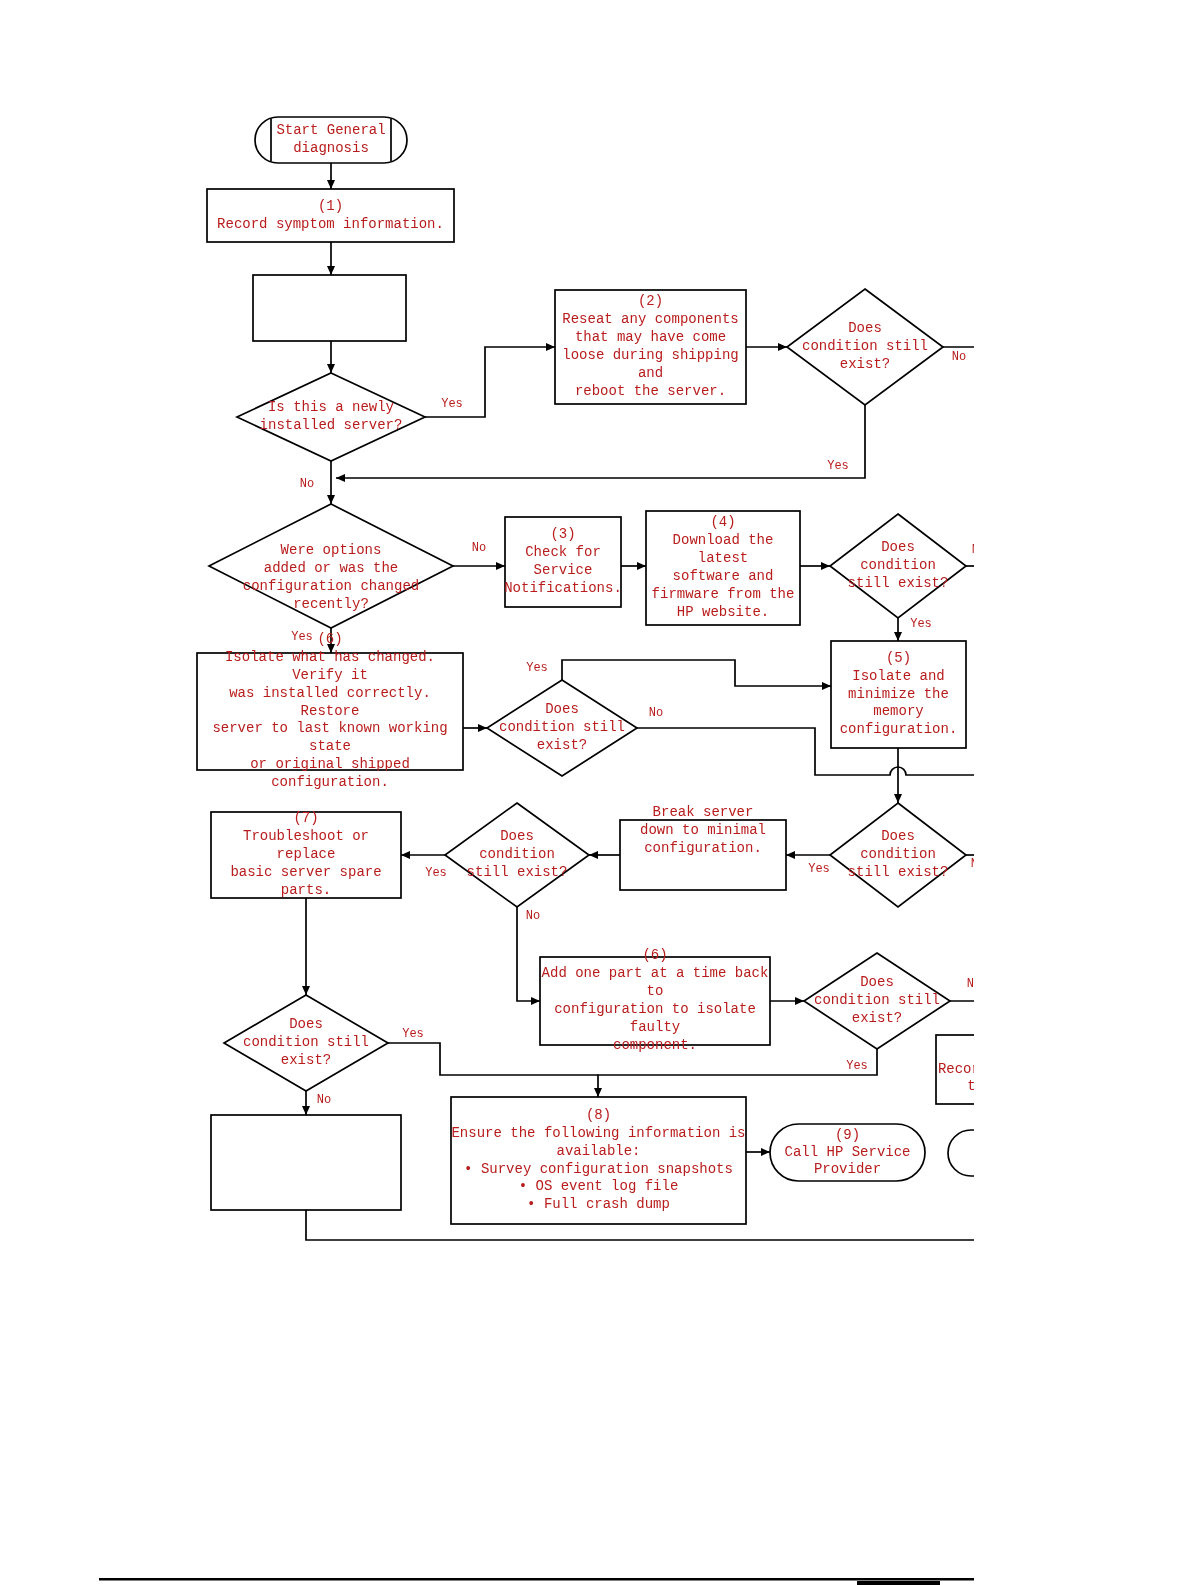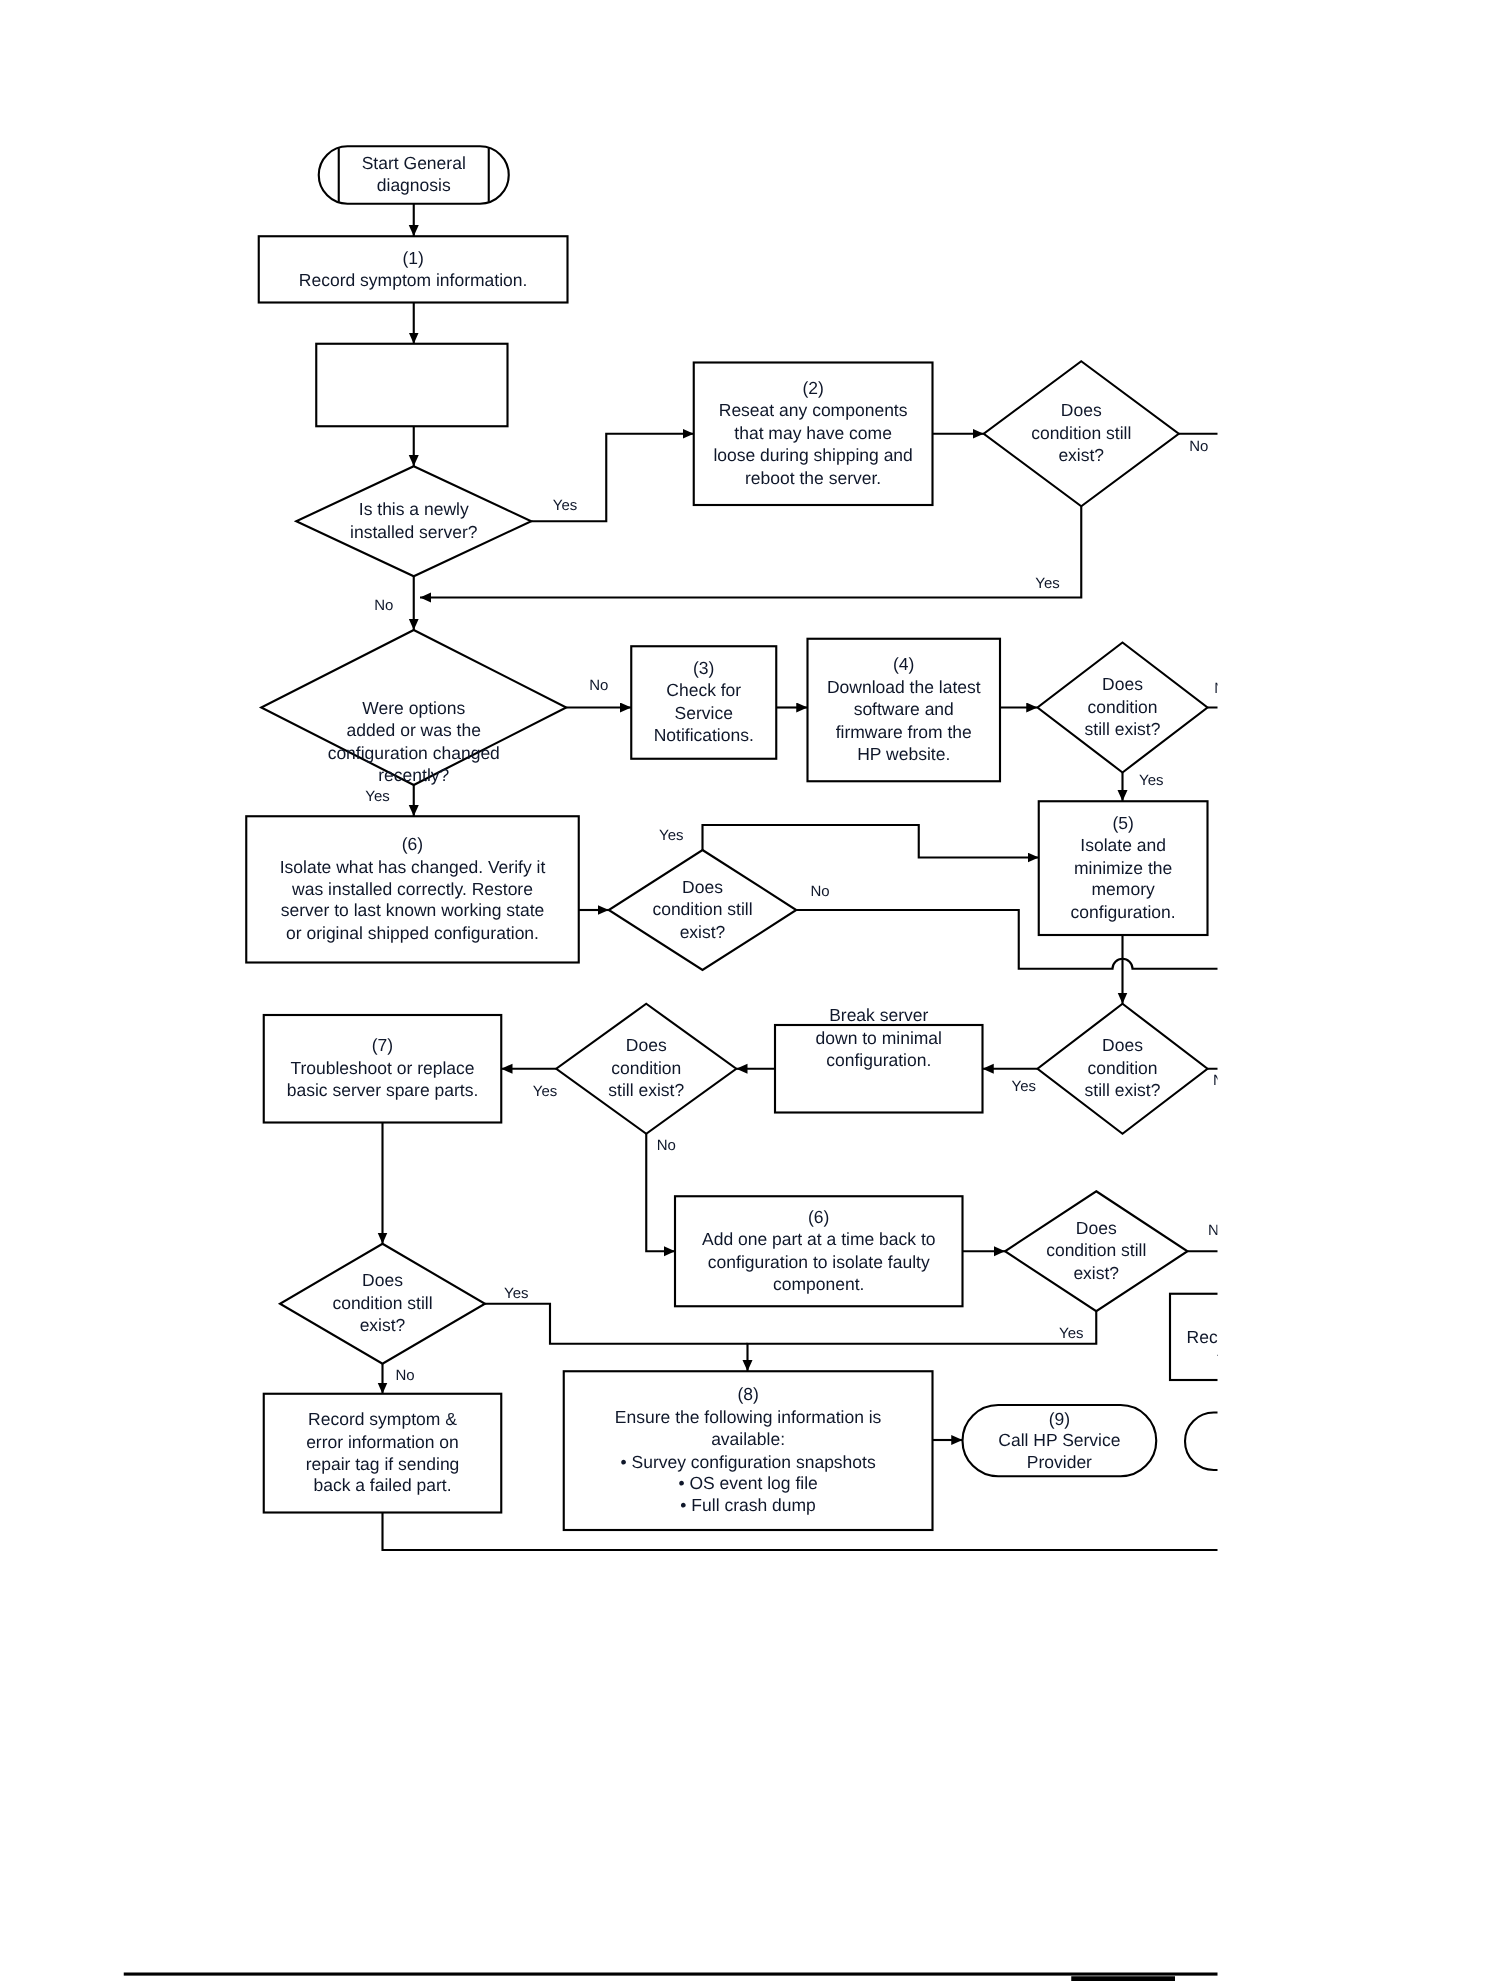--- a/index.html
+++ b/index.html
@@ -1,18 +1,18 @@
 <!DOCTYPE html>
 <html><head>
 <meta charset="utf-8">
 <style>
   html,body{margin:0;padding:0;background:#fff;}
   .canvas{
     position:relative;width:974px;height:1585px;background:#fff;
-    font-family:Liberation Sans, sans-serif;color:#0f172a;overflow:hidden;
+    font-family:Liberation Mono, monospace;color:#b91c1c;overflow:hidden;
   }
   .layer{position:absolute;left:0;top:0;}
   .node{
     position:absolute;display:flex;align-items:center;justify-content:center;
     text-align:center;white-space:pre-line;font-size:14px;line-height:1.28;
     pointer-events:none;
   }
   .elabel{
     position:absolute;transform:translate(-50%,-50%);
     font-size:12px;line-height:1;white-space:nowrap;
@@ -110,21 +110,21 @@
   <div class="node" style="left:237px;top:373px;width:188px;height:88px">Is this a newly
 installed server?</div>
   <div class="node" style="left:555px;top:290px;width:191px;height:114px">(2)
 Reseat any components
 that may have come
 loose during shipping and
 reboot the server.</div>
   <div class="node" style="left:787px;top:289px;width:156px;height:116px">Does
 condition still
 exist?</div>
-  <div class="node" style="left:209px;top:532px;width:244px;height:124px">Were options
+  <div class="node" style="left:209px;top:516px;width:244px;height:124px">Were options
 added or was the
 configuration changed
 recently?</div>
   <div class="node" style="left:505px;top:517px;width:116px;height:90px">(3)
 Check for
 Service
 Notifications.</div>
   <div class="node" style="left:646px;top:511px;width:154px;height:114px">(4)
 Download the latest
 software and
@@ -161,24 +161,20 @@
   <div class="node" style="left:540px;top:957px;width:230px;height:88px">(6)
 Add one part at a time back to
 configuration to isolate faulty
 component.</div>
   <div class="node" style="left:804px;top:953px;width:146px;height:96px">Does
 condition still
 exist?</div>
   <div class="node" style="left:224px;top:995px;width:164px;height:96px">Does
 condition still
 exist?</div>
-  <div class="node" style="left:211px;top:1115px;width:190px;height:95px">Record symptom &amp;
-error information on
-repair tag if sending
-back a failed part.</div>
   <div class="node" style="left:451px;top:1097px;width:295px;height:127px">(8)
 Ensure the following information is
 available:
 • Survey configuration snapshots
 • OS event log file
 • Full crash dump</div>
   <div class="node" style="left:770px;top:1124px;width:155px;height:57px;line-height:1.2">(9)
 Call HP Service
 Provider</div>
   <div class="node" style="left:936px;top:1035px;width:113px;height:69px">(1)

